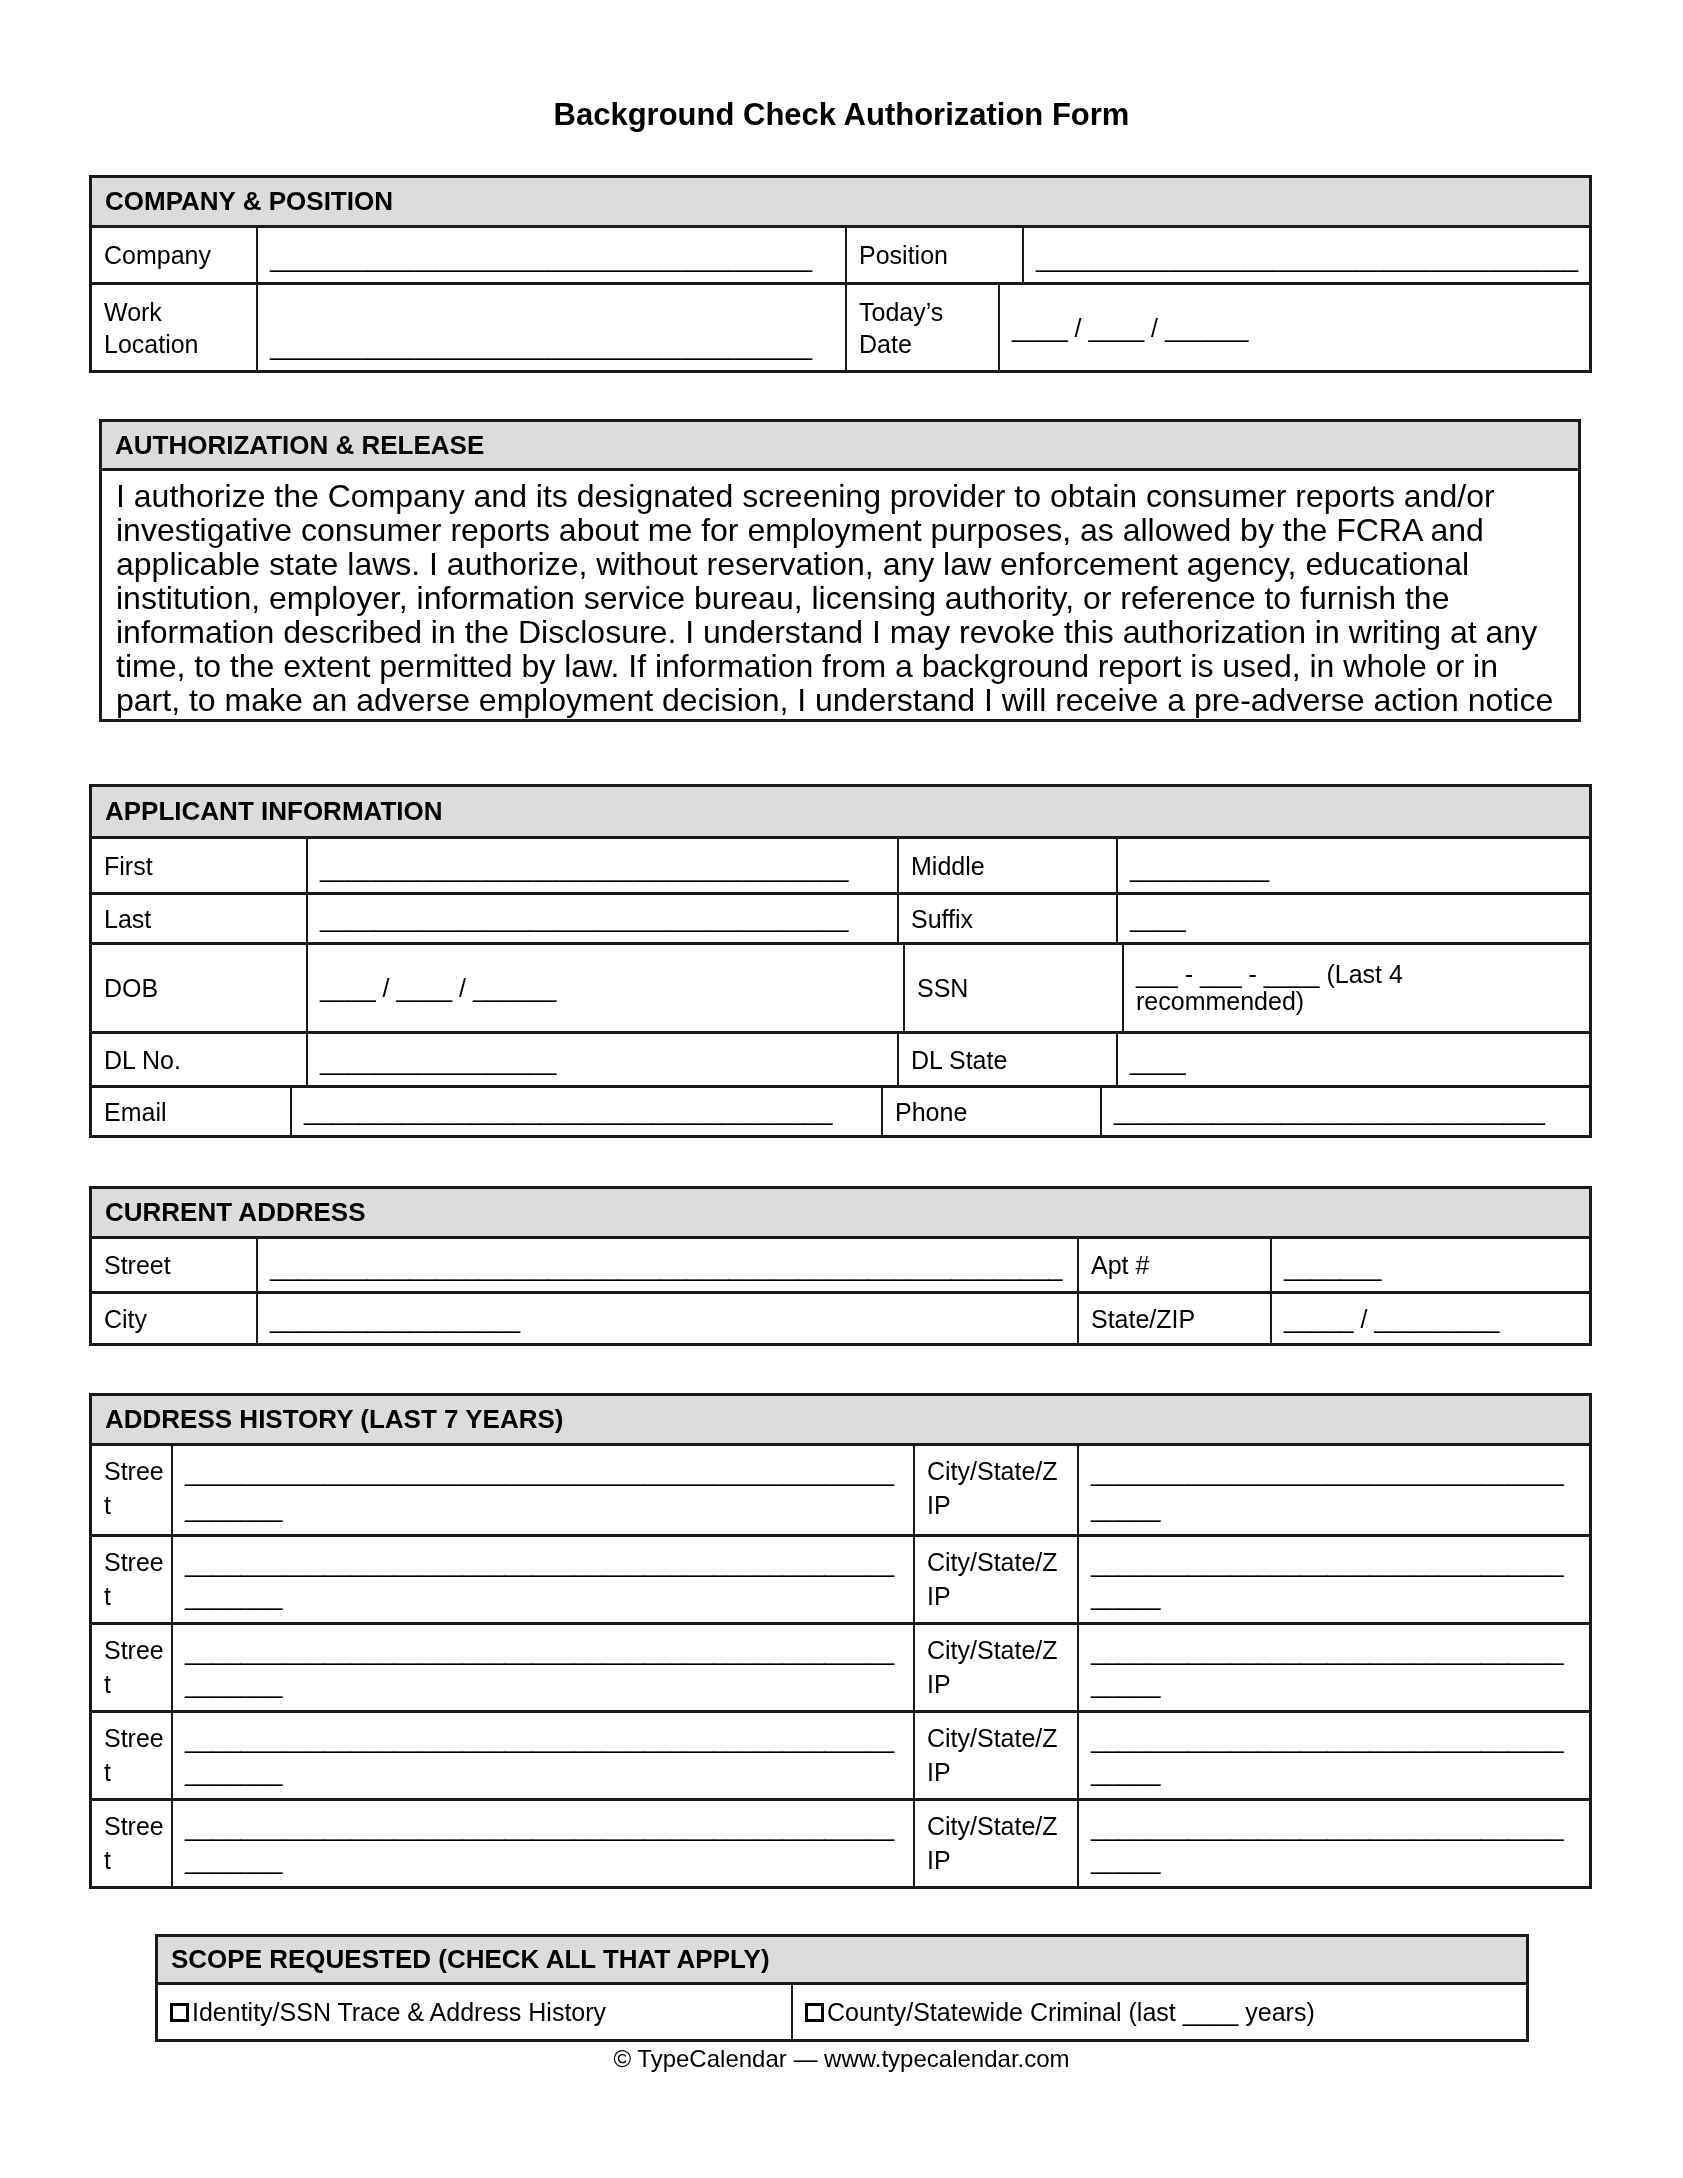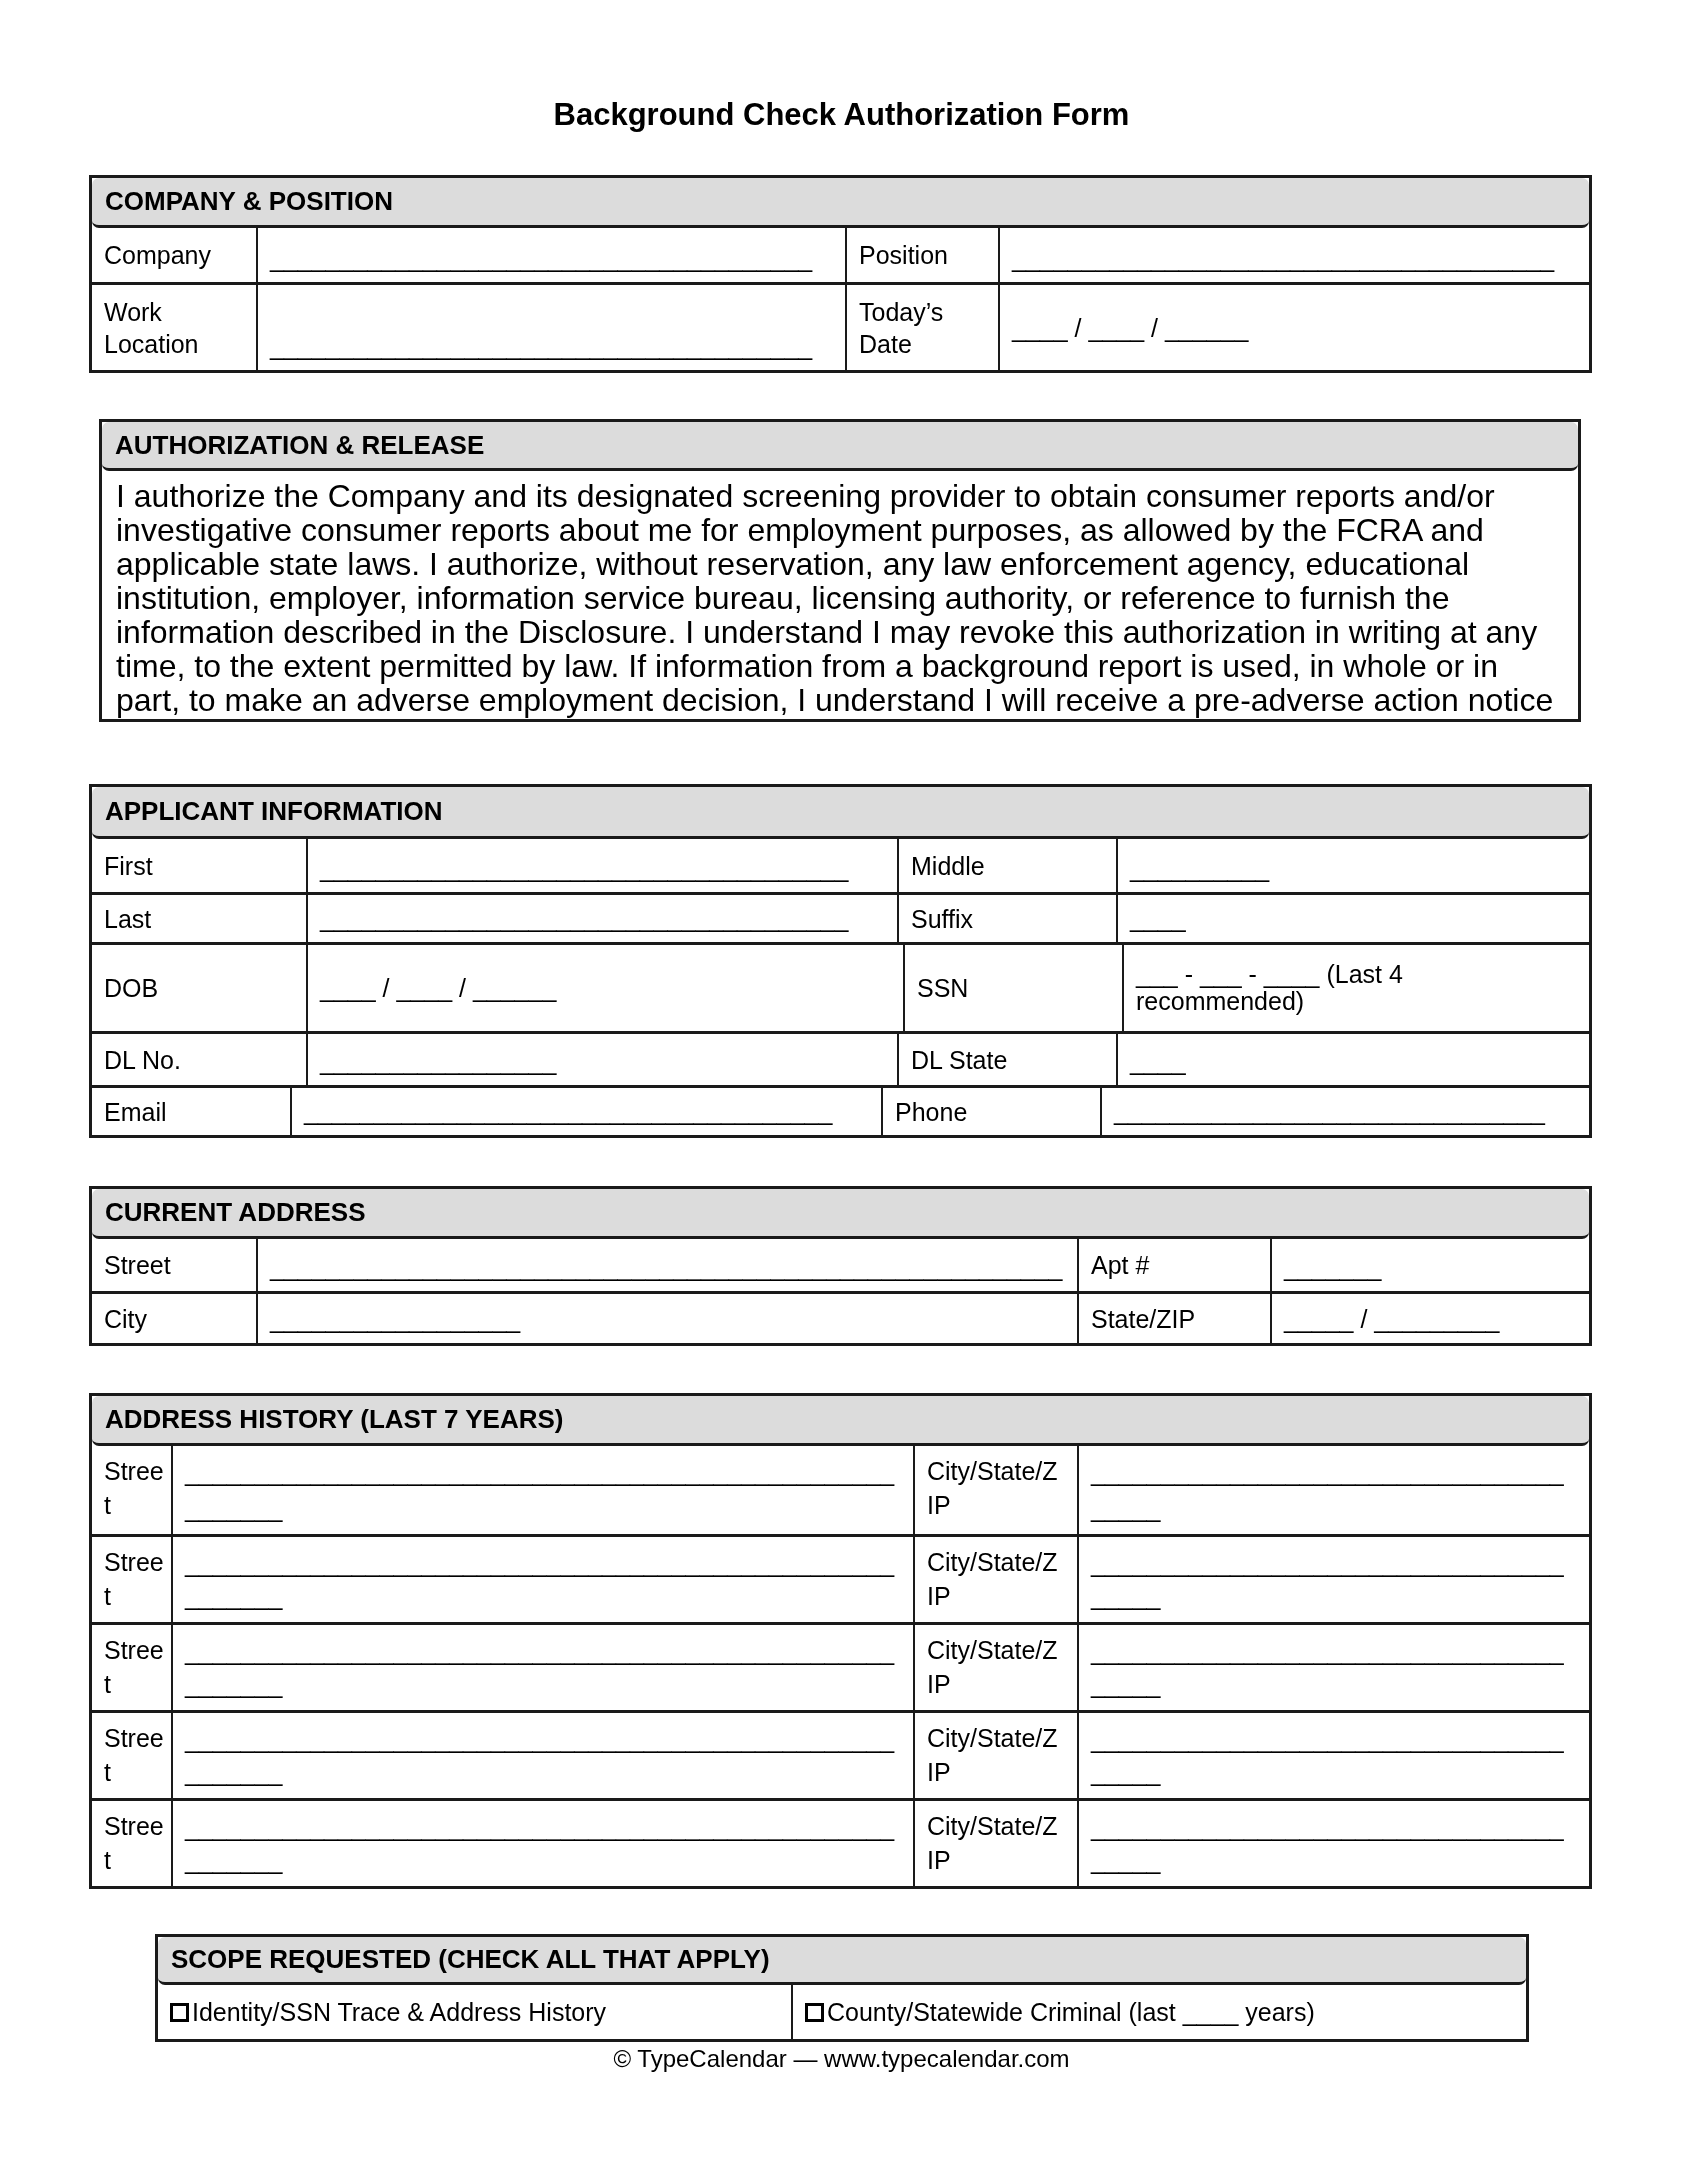--- a/index.html
+++ b/index.html
@@ -11,21 +11,21 @@
   .page-title{
     position:absolute;top:97px;left:0;width:100%;
     text-align:center;font-size:31px;font-weight:bold;letter-spacing:0;
   }
   .tbl{
     position:absolute;border:3px solid #1a1a1a;box-sizing:border-box;background:#fff;
   }
   .thead{
     background:#dcdcdc;border-bottom:3px solid #1a1a1a;box-sizing:border-box;
     display:flex;align-items:center;padding-left:13px;
-    font-weight:bold;font-size:26px;border-radius:7px;
+    font-weight:bold;font-size:26px;
   }
   .trow{display:flex;box-sizing:border-box;}
   .trow + .trow{border-top:3px solid #1a1a1a;}
   .cell{
     box-sizing:border-box;display:flex;padding-left:12px;overflow:hidden;
     font-size:25px;line-height:32px;
   }
   .cell + .cell{border-left:2px solid #1a1a1a;}
   .lbl{align-items:center;}
   .val{align-items:flex-end;padding-bottom:8px;white-space:nowrap;}
@@ -58,21 +58,21 @@
   <div class="thead" style="height:50px;">
     <span>COMPANY &amp; POSITION</span>
   </div>
   <div class="trow" style="height:54px;">
     <div class="cell lbl" style="width:164px;text-align:center;">
         <span>Company</span>
       </div>
     <div class="cell val" style="width:589px;">
         <span class="fill">_______________________________________</span>
       </div>
-    <div class="cell lbl" style="width:153px;">
+    <div class="cell lbl" style="width:177px;">
         <span>Position</span>
       </div>
     <div class="cell val grow">
         <span class="fill">_______________________________________</span>
       </div>
   </div>
   <div class="trow" style="height:88px;">
     <div class="cell lbl" style="width:164px;padding-right:12px;">
         <span>Work Location</span>
       </div>

